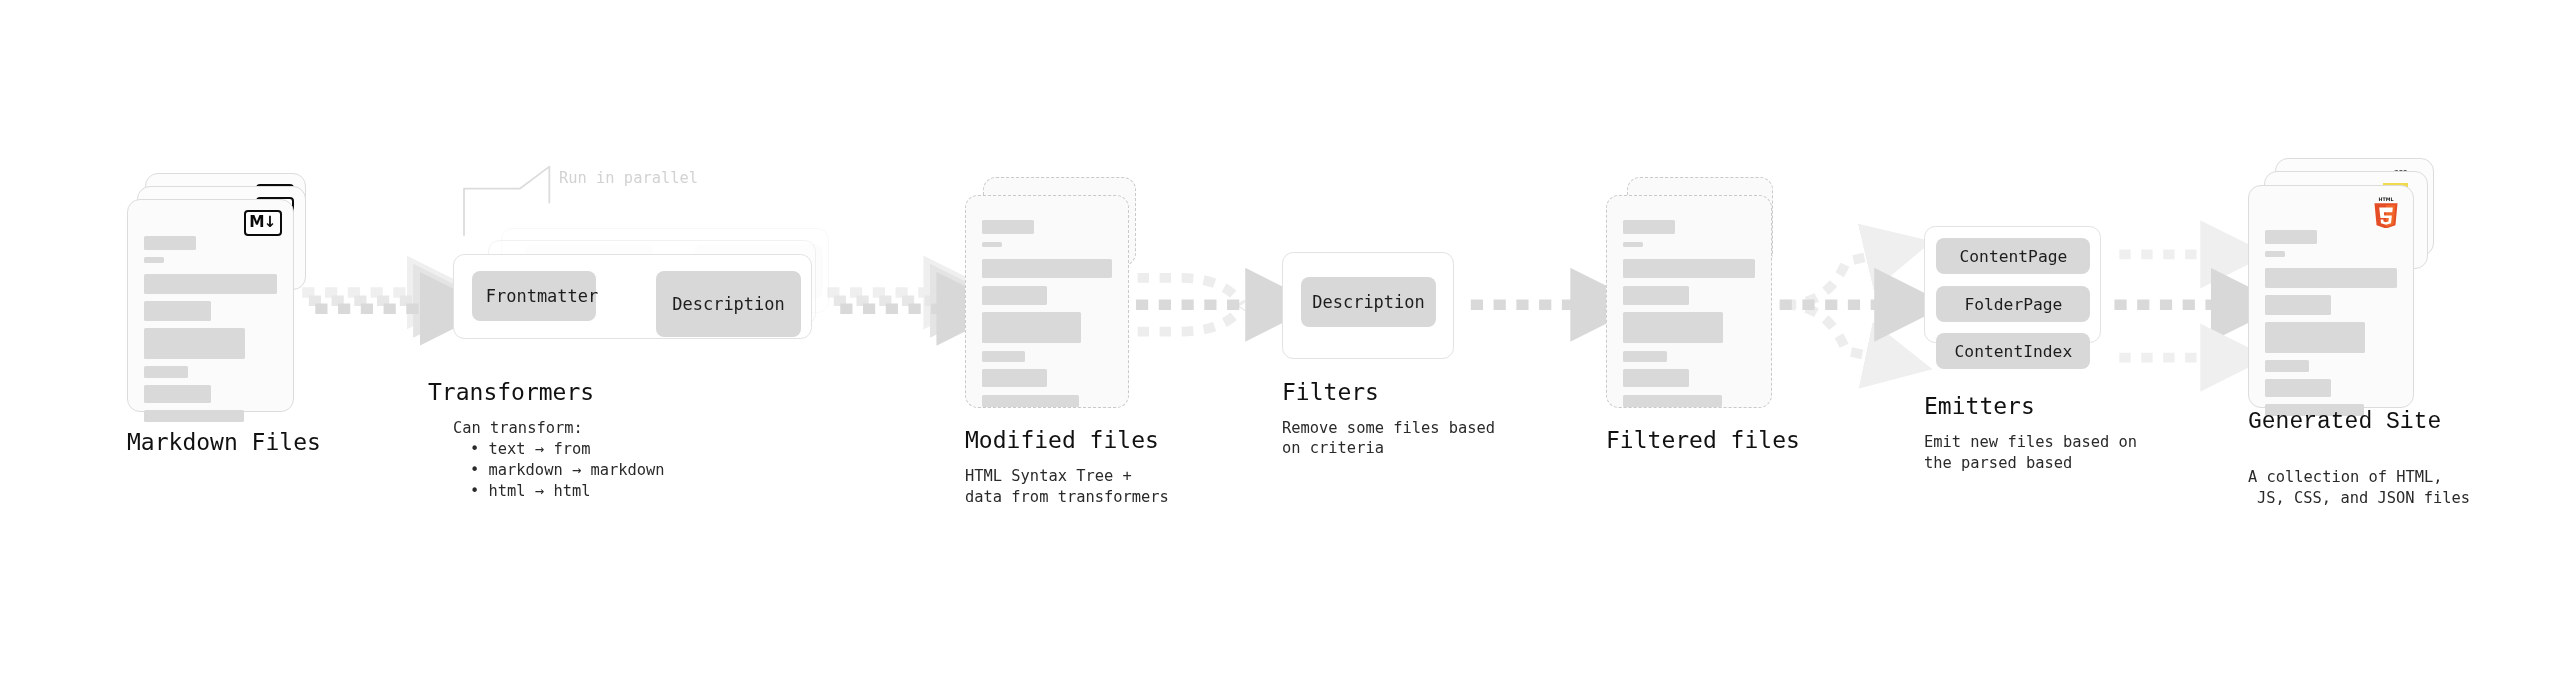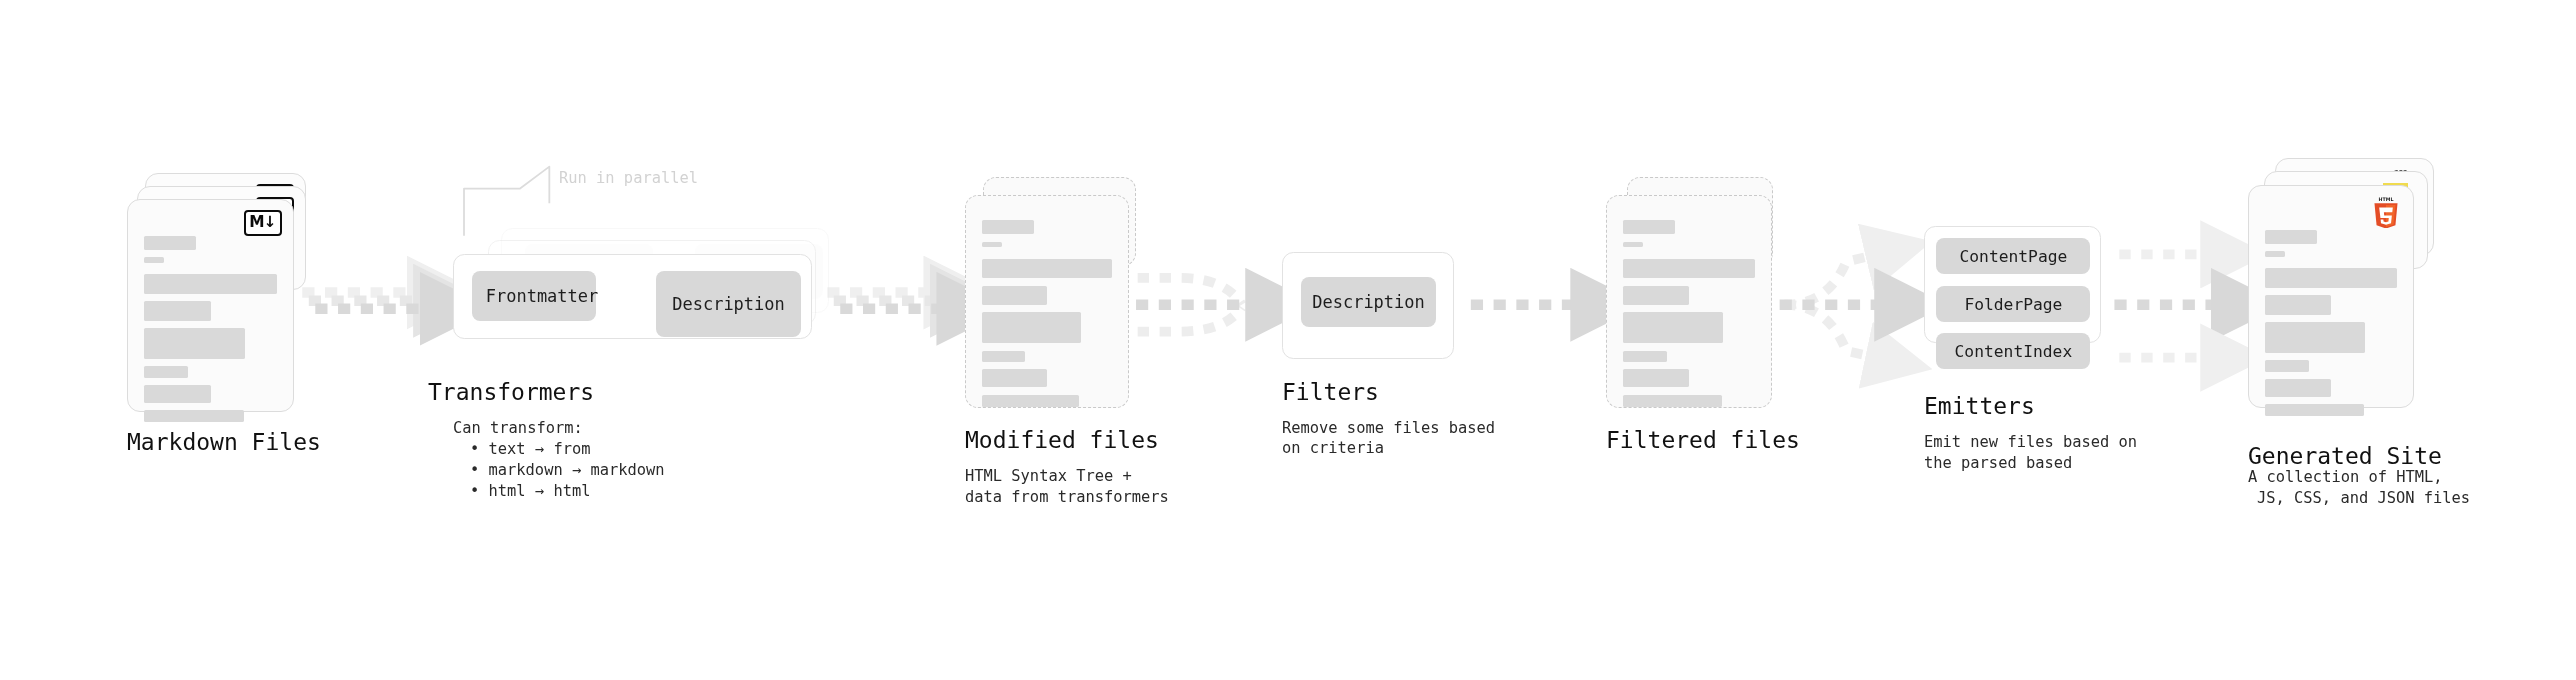--- a/index.html
+++ b/index.html
@@ -369,19 +369,19 @@
         <div class="bar" style="width:52px;height:14px;"></div>
         <div class="bar" style="width:19.5px;height:5.7px;margin-bottom:11.4px;"></div>
         <div class="bar" style="width:100%;height:19.5px;"></div>
         <div class="bar" style="width:50%;height:19.5px;"></div>
         <div class="bar" style="width:76%;height:31px;"></div>
         <div class="bar" style="width:33%;height:11.4px;"></div>
         <div class="bar" style="width:50%;height:18px;"></div>
         <div class="bar" style="width:75%;height:12.2px;"></div>
       </div>
     </div>
-    <div class="caption-title" style="left:2248px; top:443px;">Generated Site</div>
+    <div class="caption-title" style="left:2248px; top:409px;font-family:Liberation Mono, monospace;">Generated Site</div>
     <div class="caption-sub" style="left:2248px; top:467px;">A collection of HTML,</div>
     <div class="caption-sub" style="left:2248px; top:488px;margin-left:9px;">JS, CSS, and JSON files</div>
   </div>
 
 </div>
 
 
 </body></html>

